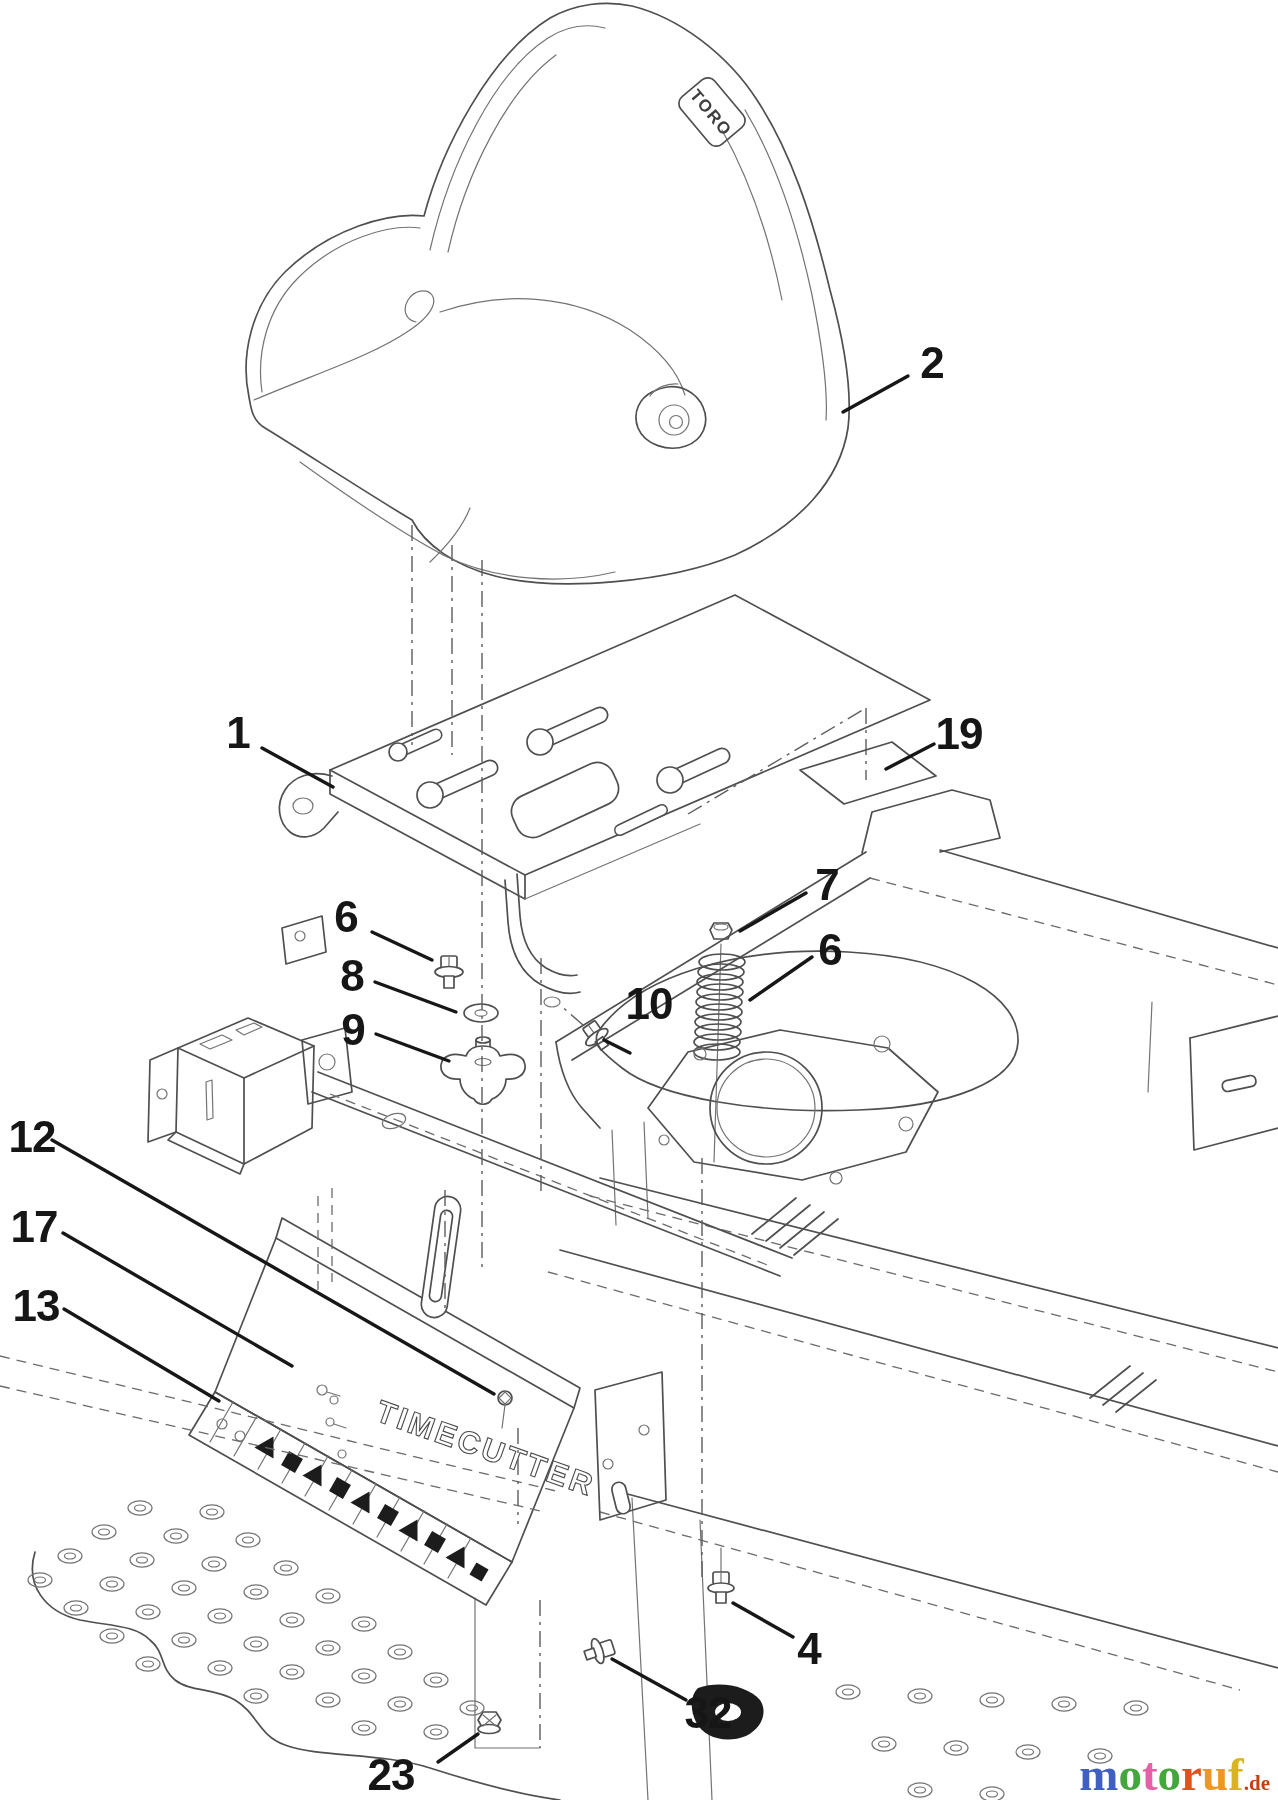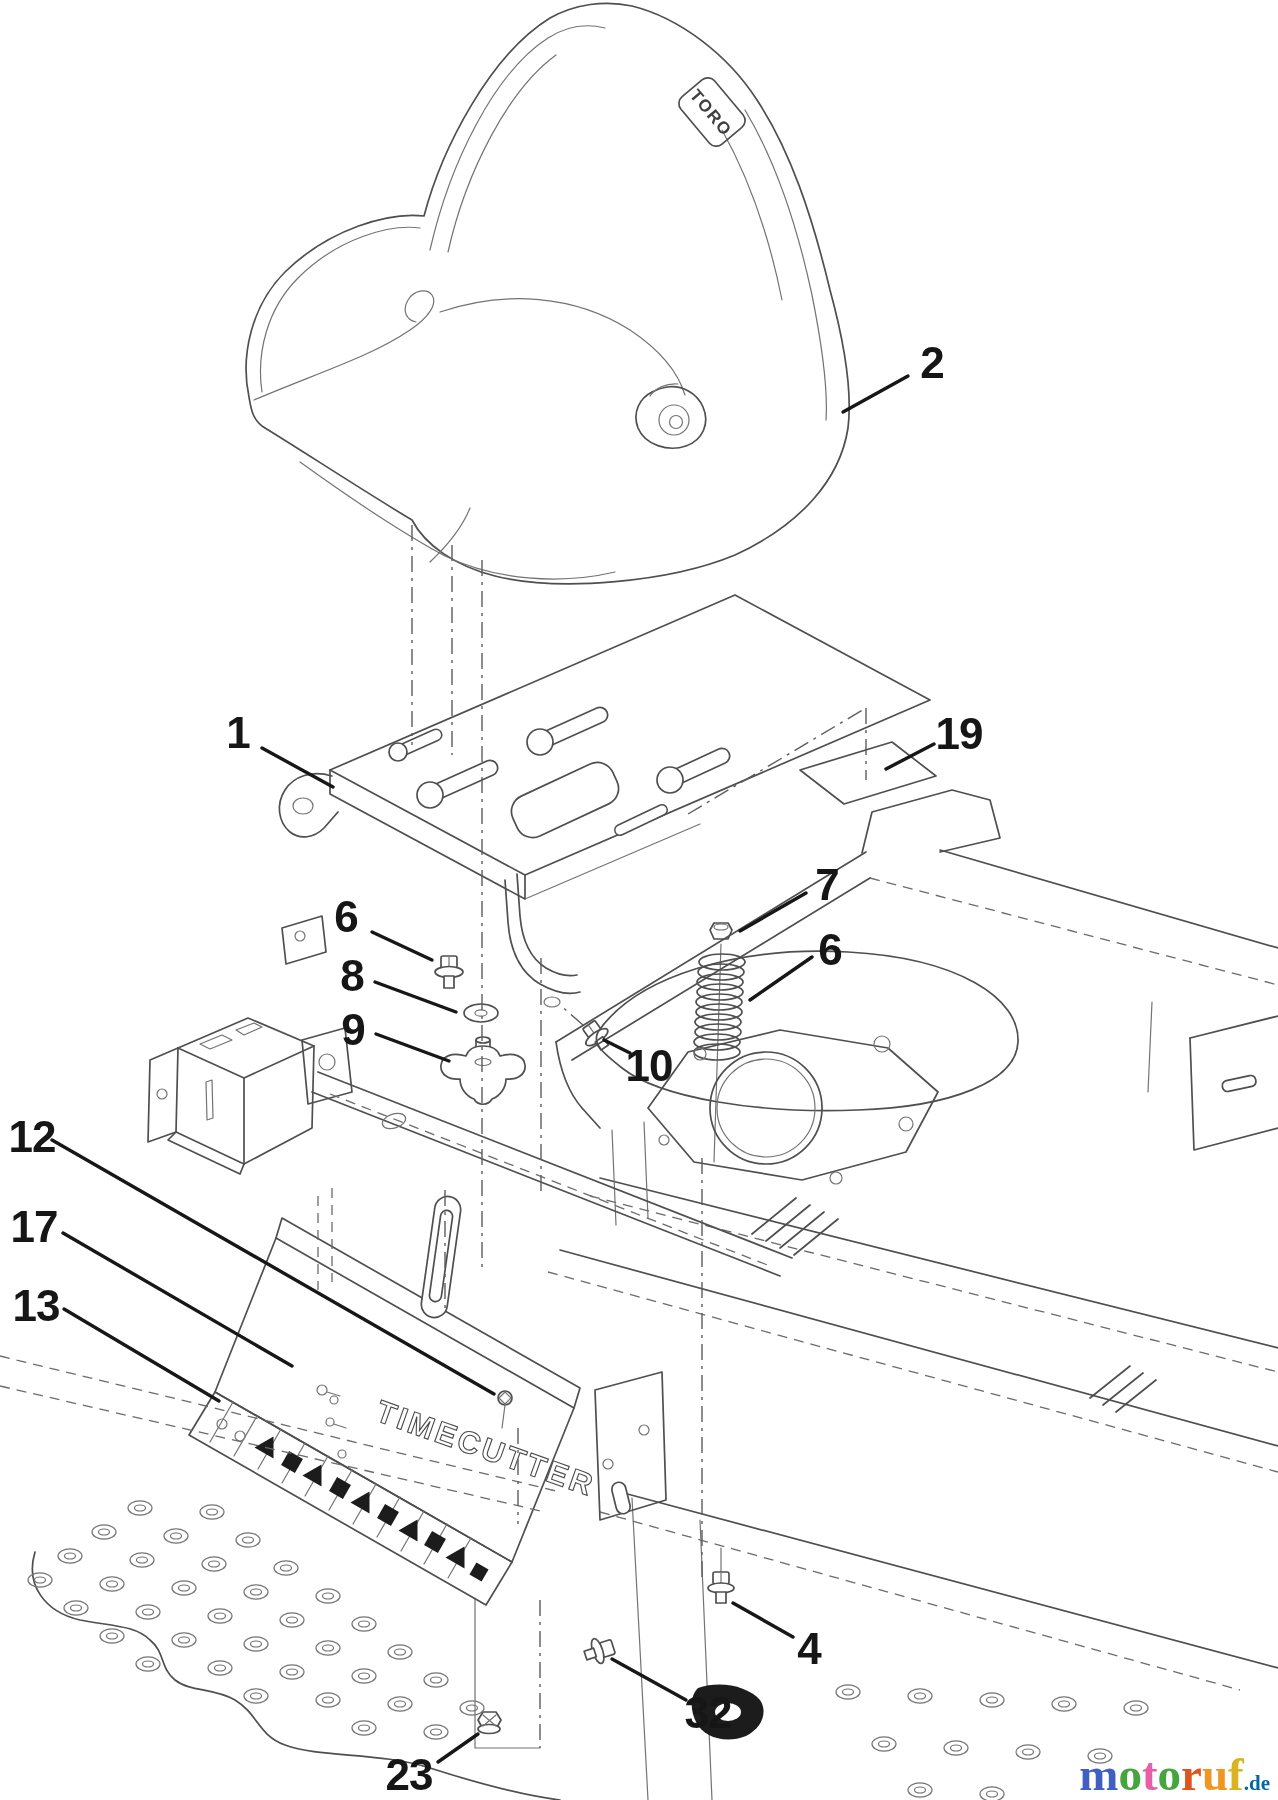--- a/index.html
+++ b/index.html
@@ -391,26 +391,26 @@
   </g>
 </svg>
 
 <div class="callout" style="left:238px;top:733px">1</div>
 <div class="callout" style="left:932px;top:363px">2</div>
 <div class="callout" style="left:809px;top:1649px">4</div>
 <div class="callout" style="left:830px;top:950px">6</div>
 <div class="callout" style="left:827px;top:885px">7</div>
 <div class="callout" style="left:352px;top:976px">8</div>
 <div class="callout" style="left:353px;top:1030px">9</div>
-<div class="callout" style="left:649px;top:1066px">10</div>
+<div class="callout" style="left:649px;top:1004px">10</div>
 <div class="callout" style="left:32px;top:1137px">12</div>
 <div class="callout" style="left:346px;top:917px">6</div>
 <div class="callout" style="left:36px;top:1306px">13</div>
 <div class="callout" style="left:34px;top:1227px">17</div>
 <div class="callout" style="left:959px;top:734px">19</div>
 <div class="callout" style="left:708px;top:1713px">32</div>
-<div class="callout" style="left:409px;top:1775px">23</div>
+<div class="callout" style="left:391px;top:1775px">23</div>
 
 <div class="watermark">
-  <span style="color: rgb(63, 95, 193);">m</span><span style="color: rgb(68, 166, 60);">o</span><span style="color: rgb(229, 96, 166);">t</span><span style="color: rgb(68, 166, 60);">o</span><span style="color: rgb(222, 84, 31);">r</span><span style="color: rgb(239, 151, 34);">u</span><span style="color: rgb(217, 179, 32);">f</span><span class="suffix" style="color: #0369a1;">.de</span>
+  <span style="color: rgb(63, 95, 193);">m</span><span style="color: rgb(68, 166, 60);">o</span><span style="color: rgb(229, 96, 166);">t</span><span style="color: rgb(68, 166, 60);">o</span><span style="color: rgb(222, 84, 31);">r</span><span style="color: rgb(239, 151, 34);">u</span><span style="color: rgb(217, 179, 32);">f</span><span class="suffix" style="color: #c2410c;">.de</span>
 </div>
 
 </div>
 
 </body></html>

